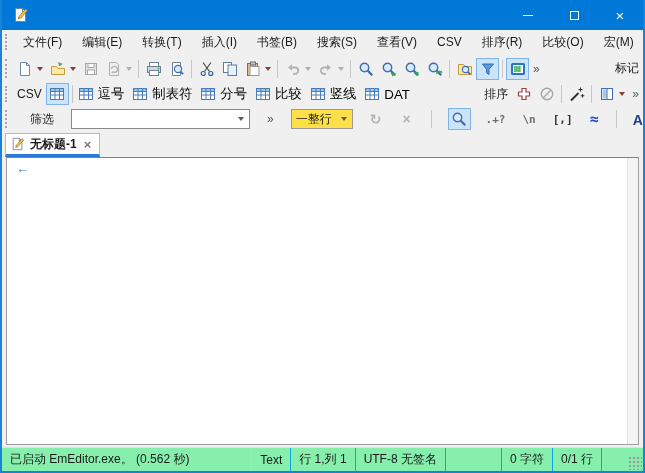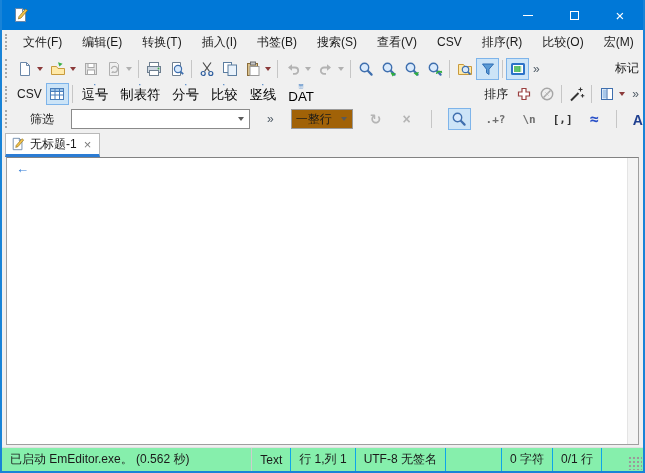--- a/index.html
+++ b/index.html
@@ -23,49 +23,49 @@
   .gripper { width:5px; height:70%; border-left:2px dotted #a8a8a8; margin:0 3px 0 3px; flex:0 0 5px; }
   .menu-item { padding:3px 10px; white-space:nowrap; }
   .chevron { color:#4f5b66; padding:0 4px; font-size:12px; white-space:nowrap; }
 
   
   .toolbar { background:#f0f0f0; display:flex; align-items:center; overflow:hidden; }
   .tb1 { height:27px; flex:0 0 27px; }
   .tb2 { height:24px; flex:0 0 24px; }
   .tb3 { height:26px; flex:0 0 26px;gap:13px; }
   .tbtn { height:22px; min-width:23px; display:flex; align-items:center; justify-content:center;
-          border:1px solid transparent; background:transparent; padding:0 1px;flex-direction:column; }
+          border:1px solid transparent; background:transparent; padding:0 1px; }
   .tbtn svg { display:block; }
   .tbtn.toggled { background:#cce4f7; border-color:#7eb4ea; }
   .drop { width:0; height:0; border-left:3.5px solid transparent; border-right:3.5px solid transparent;
           border-top:4px solid #8b3a3a; margin:0 3px 0 1px; }
   .drop.dis { border-top-color:#b0b0b0; }
   .sep { width:1px; height:18px; background:#c6c6c6; margin:0 3px; flex:0 0 1px; }
   .tb-label { padding:0 4px; white-space:nowrap; }
   .txt-ic { font-family:"DejaVu Sans Mono","Liberation Mono",monospace; font-size:11px; font-weight:bold; color:#6e6e6e; padding:0 2px; }
   .txt-ic.dark { color:#333; }
   .fuzzy { color:#2950c8; font-size:15px; font-weight:bold; line-height:0.6; letter-spacing:-1px; }
   .aa .big { color:#1f3f8f; font-size:14px; font-weight:bold; }
   .aa .small { color:#b05a10; font-size:10px; font-weight:bold; vertical-align:super; }
   .word { color:#1f3f8f; font-weight:bold; font-size:12px; }
   .push { margin-left:auto; display:flex; align-items:center; }
 
   
   .combo { height:20px; background:#fff; border:1px solid #8a8a8a; display:flex; align-items:center; }
   .combo input { border:none; outline:none; height:16px; flex:1; font-size:12px; padding:0 3px; background:transparent; }
   .combo .arrow-box { width:16px; height:18px; display:flex; align-items:center; justify-content:center; }
   .combo .arrow-box .drop { border-top-color:#5a5a5a; margin:0; }
-  .combo.gray { background:#a16207; border-color:#9a9a9a; }
+  .combo.gray { background:#fde047; border-color:#9a9a9a; }
   .combo.gray .val { flex:1; padding:0 4px; white-space:nowrap; overflow:hidden; }
   .gicon { font-size:14px; color:#b5b5b5; padding:0 4px; font-weight:bold; }
 
   
   .tabbar { height:25px; background:#f0f0f0; display:flex; align-items:flex-end; flex:0 0 25px; padding-left:3px; }
   .tab { height:24px; background:#ffffff; border:1px solid #b9b9b9; border-bottom:3px solid #2b7cd4;
-         display:flex; align-items:center; padding:0 6px 0 5px; gap:5px; }
+         display:flex; align-items:center; padding:0 6px 0 5px; gap:5px;font-weight:bold; }
   .tab-label { white-space:nowrap; }
   .tab-close { color:#7a7a7a; font-size:13px; padding:0 2px; line-height:1; }
   .tab svg { width:14px; height:14px; }
 
   
   .editor-wrap { flex:1; display:flex; margin:0 4px 2px 4px; border:1px solid #9f9f9f; border-top-color:#828282; background:#ffffff; overflow:hidden; }
   .editor { flex:1; position:relative; background:#fff; }
   .eof-mark { position:absolute; left:9px; top:4px; color:#2f7bd6; font-size:13px; line-height:1; }
   .vscroll { width:11px; background:#f4f4f4; border-left:1px solid #e4e4e4; }
 

